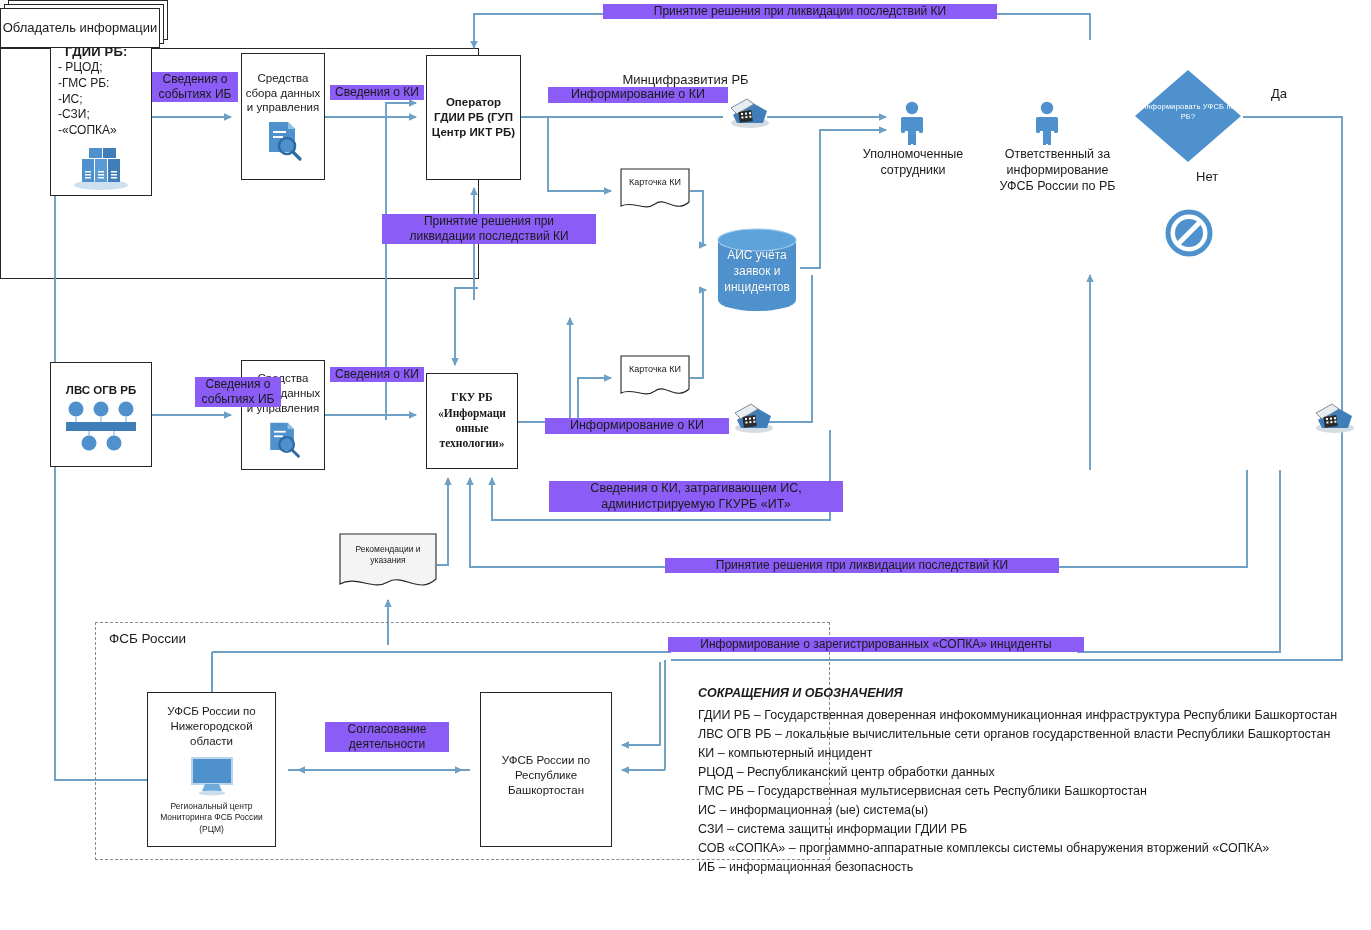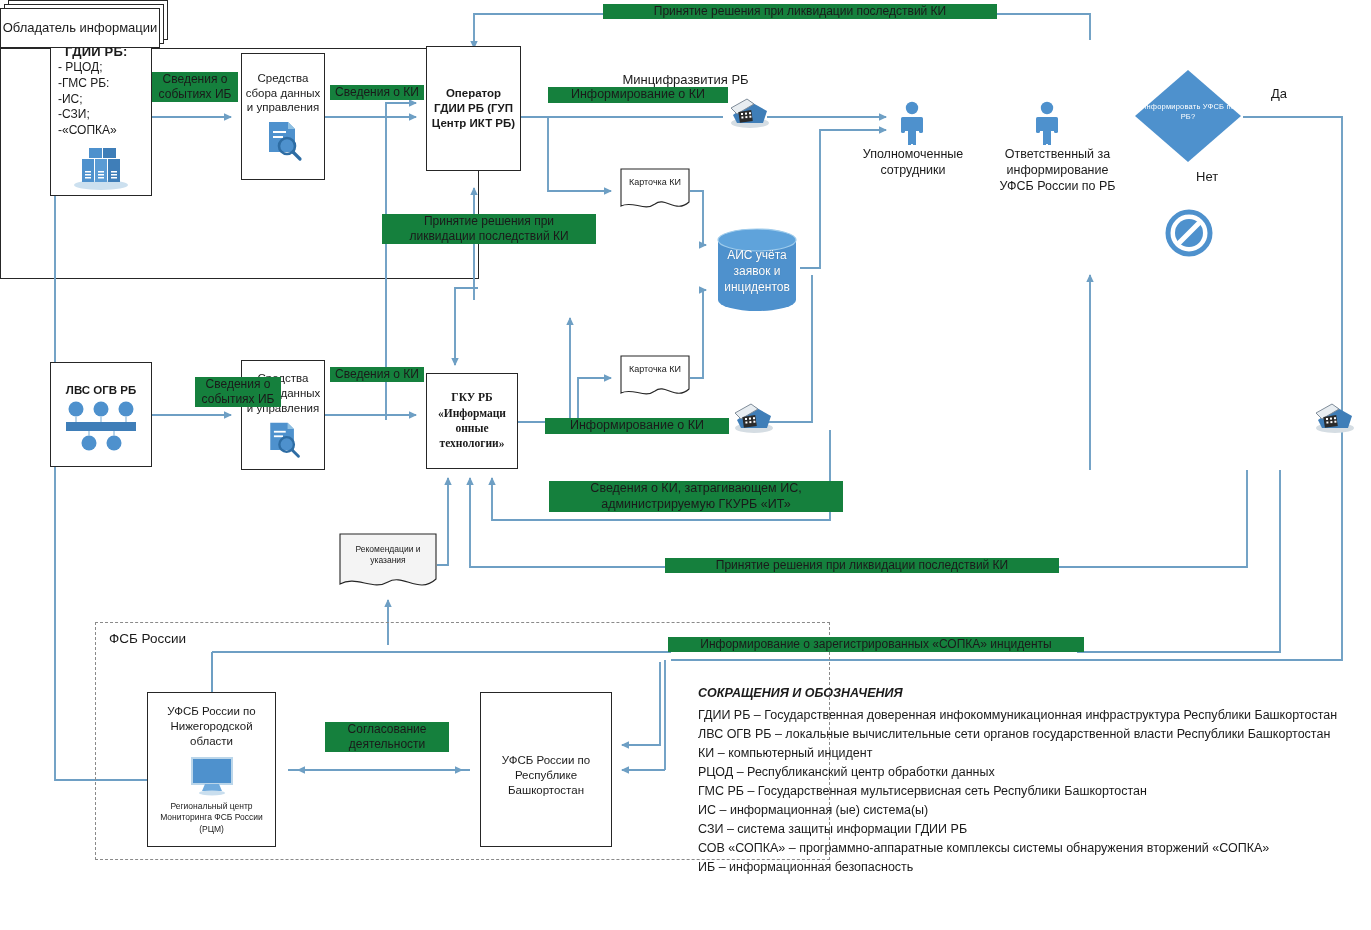--- a/index.html
+++ b/index.html
@@ -36,21 +36,21 @@
   .lbl{
     position:absolute;
     text-align:center;
     line-height:1.28;
     color:#1a1a1a;
     background:#ffffff;
     white-space:pre-line;
   }
   .edge-lbl{
     position:absolute;
-    background:#15803d;
+    background:#8b5cf6;
     color:#1a1a1a;
     line-height:1.25;
     text-align:center;
     white-space:pre-line;
     padding:0 2px;
   }
 
   
   #gdii{ left:50px; top:33px; width:102px; height:163px; }
   #gdii .hd{
@@ -67,21 +67,21 @@
   #lvs .hd{ font-weight:bold; font-size:11.5px; margin:7px 0 4px; }
 
   
   .sredstva{ width:84px; }
   #sred1{ left:241px; top:53px; height:127px; }
   #sred2{ left:241px; top:360px; height:110px; }
   .sredstva .tx{ font-size:11.5px; line-height:1.3; padding:0 3px; }
   .sredstva .art{ margin-top:3px; }
 
   
-  #operator{ left:426px; top:46px; width:95px; height:125px; }
+  #operator{ left:426px; top:55px; width:95px; height:125px; }
   #operator .tx{ font-weight:bold; font-size:11.5px; line-height:1.32; padding:0 3px; }
 
   
   #gku{ left:426px; top:373px; width:92px; height:96px; }
   #gku .tx{
     font-weight:bold; font-size:11.5px; line-height:1.33; padding:0 3px;
     font-family:"Liberation Serif","DejaVu Serif",serif;
   }
 
   

